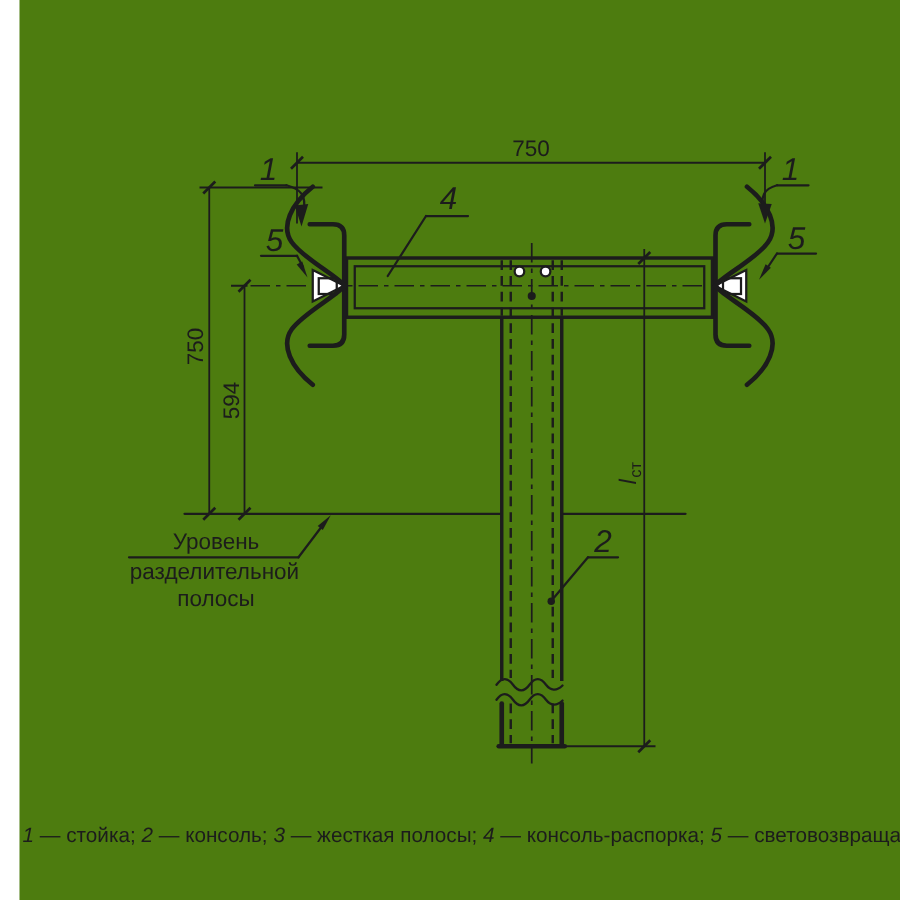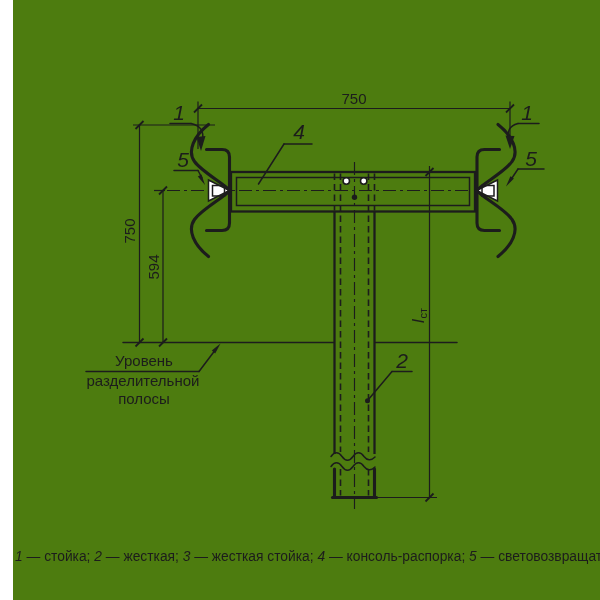--- a/index.html
+++ b/index.html
@@ -159,14 +159,14 @@
     <path class="ln" d="M271,144 L245.5,184"></path>
   </g>
   <g>
     <text class="callout" x="389" y="368" text-anchor="middle">2</text>
     <path class="ln" d="M379,371.5 H399"></path>
     <path class="ln" d="M379,371.5 L355,400"></path>
     <circle class="fillb" cx="354.5" cy="400.8" r="2.5"></circle>
   </g>
 </svg>
 
-<div id="caption"><span class="it">1</span><span> — стойка; </span><span class="it">2</span><span> — жесткая; </span><span class="it">3</span><span> — жесткая стойка; </span><span class="it">4</span><span> — консоль-распорка; </span><span class="it">5</span><span> — световозвращатель</span></div>
+<div id="caption"><span class="it">1</span><span> — стойка; </span><span class="it">2</span><span> — консоль; </span><span class="it">3</span><span> — жесткая полосы; </span><span class="it">4</span><span> — консоль-распорка; </span><span class="it">5</span><span> — световозвращатель</span></div>
 </div>
 
 </body></html>

